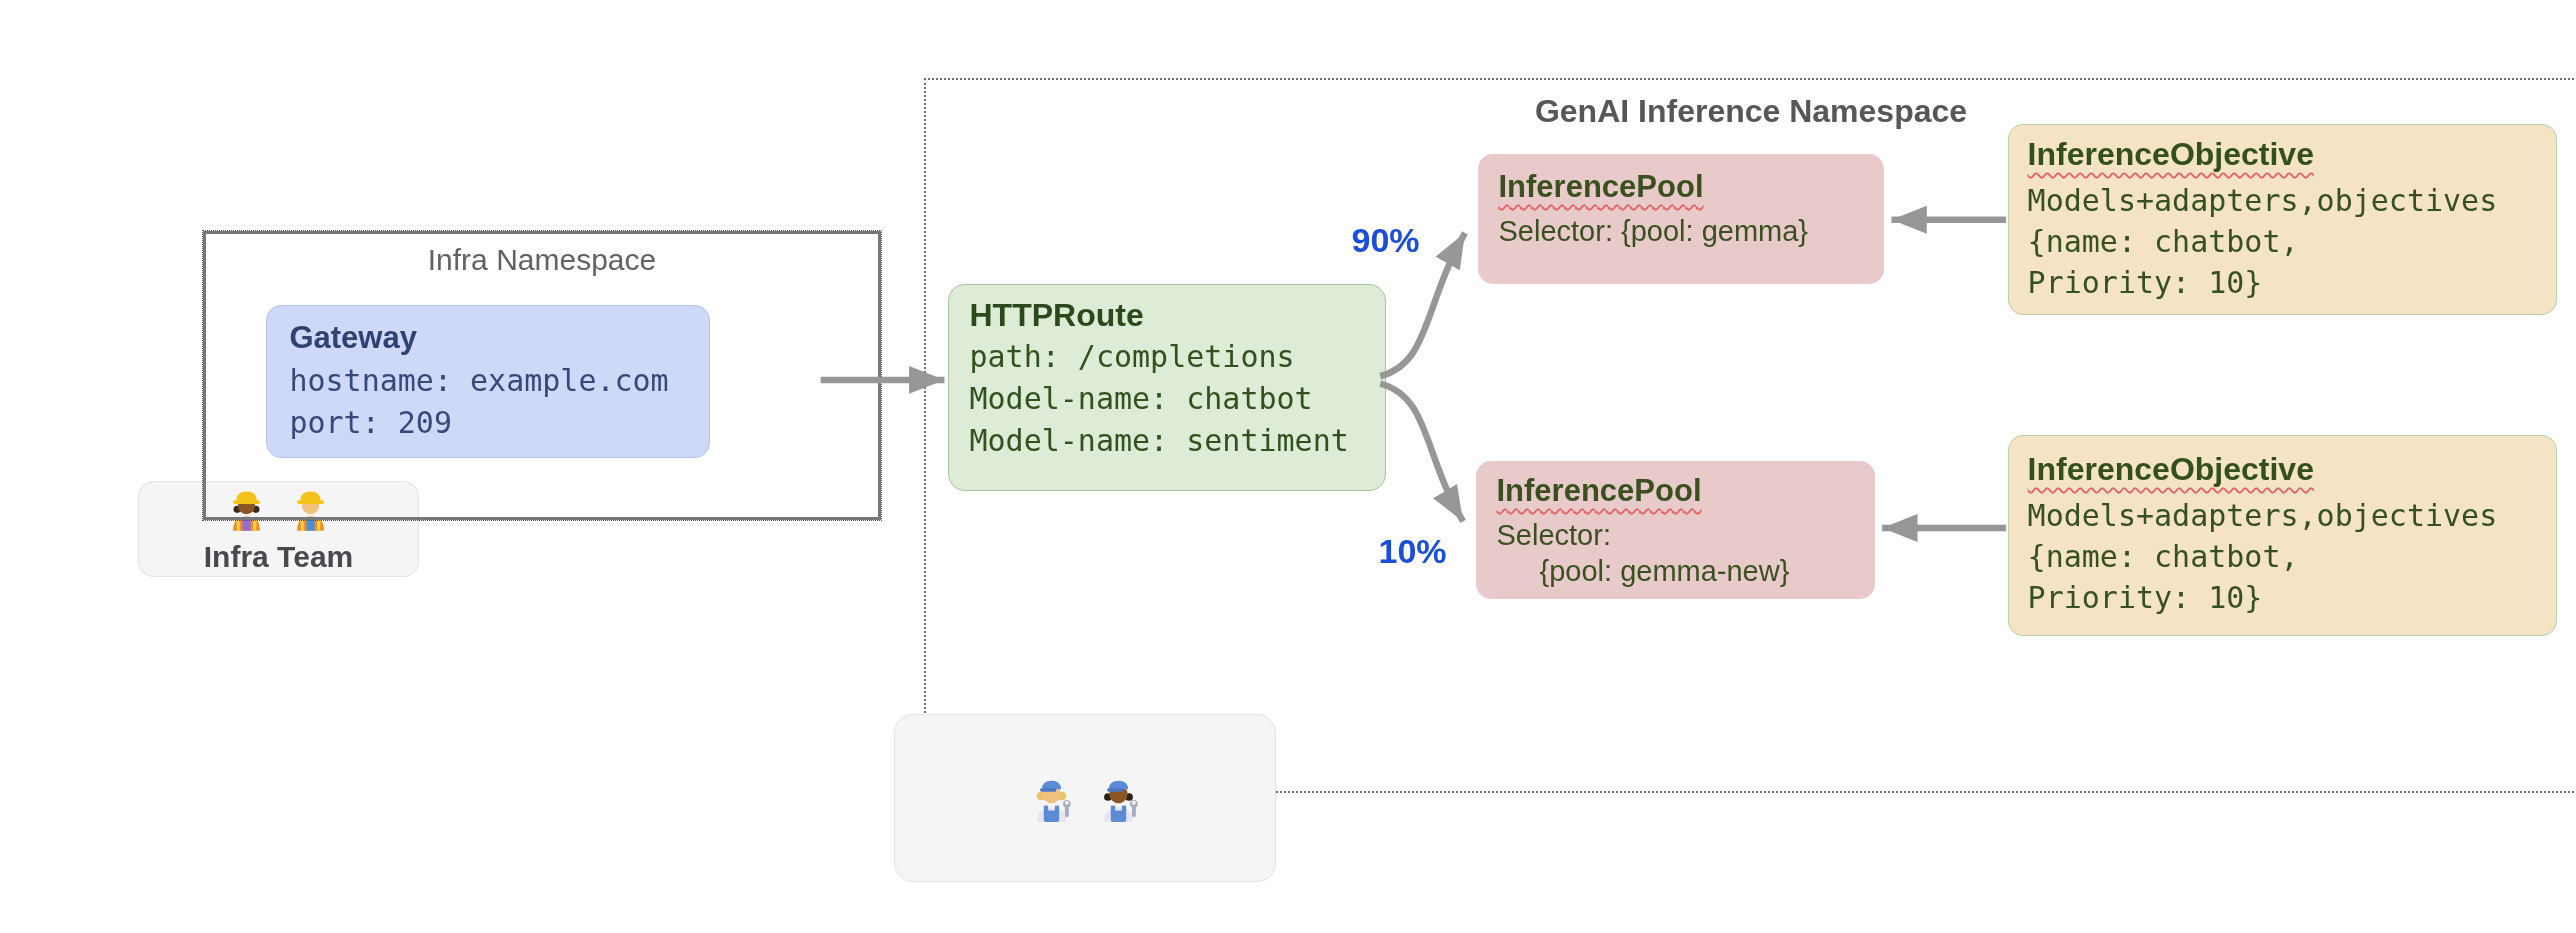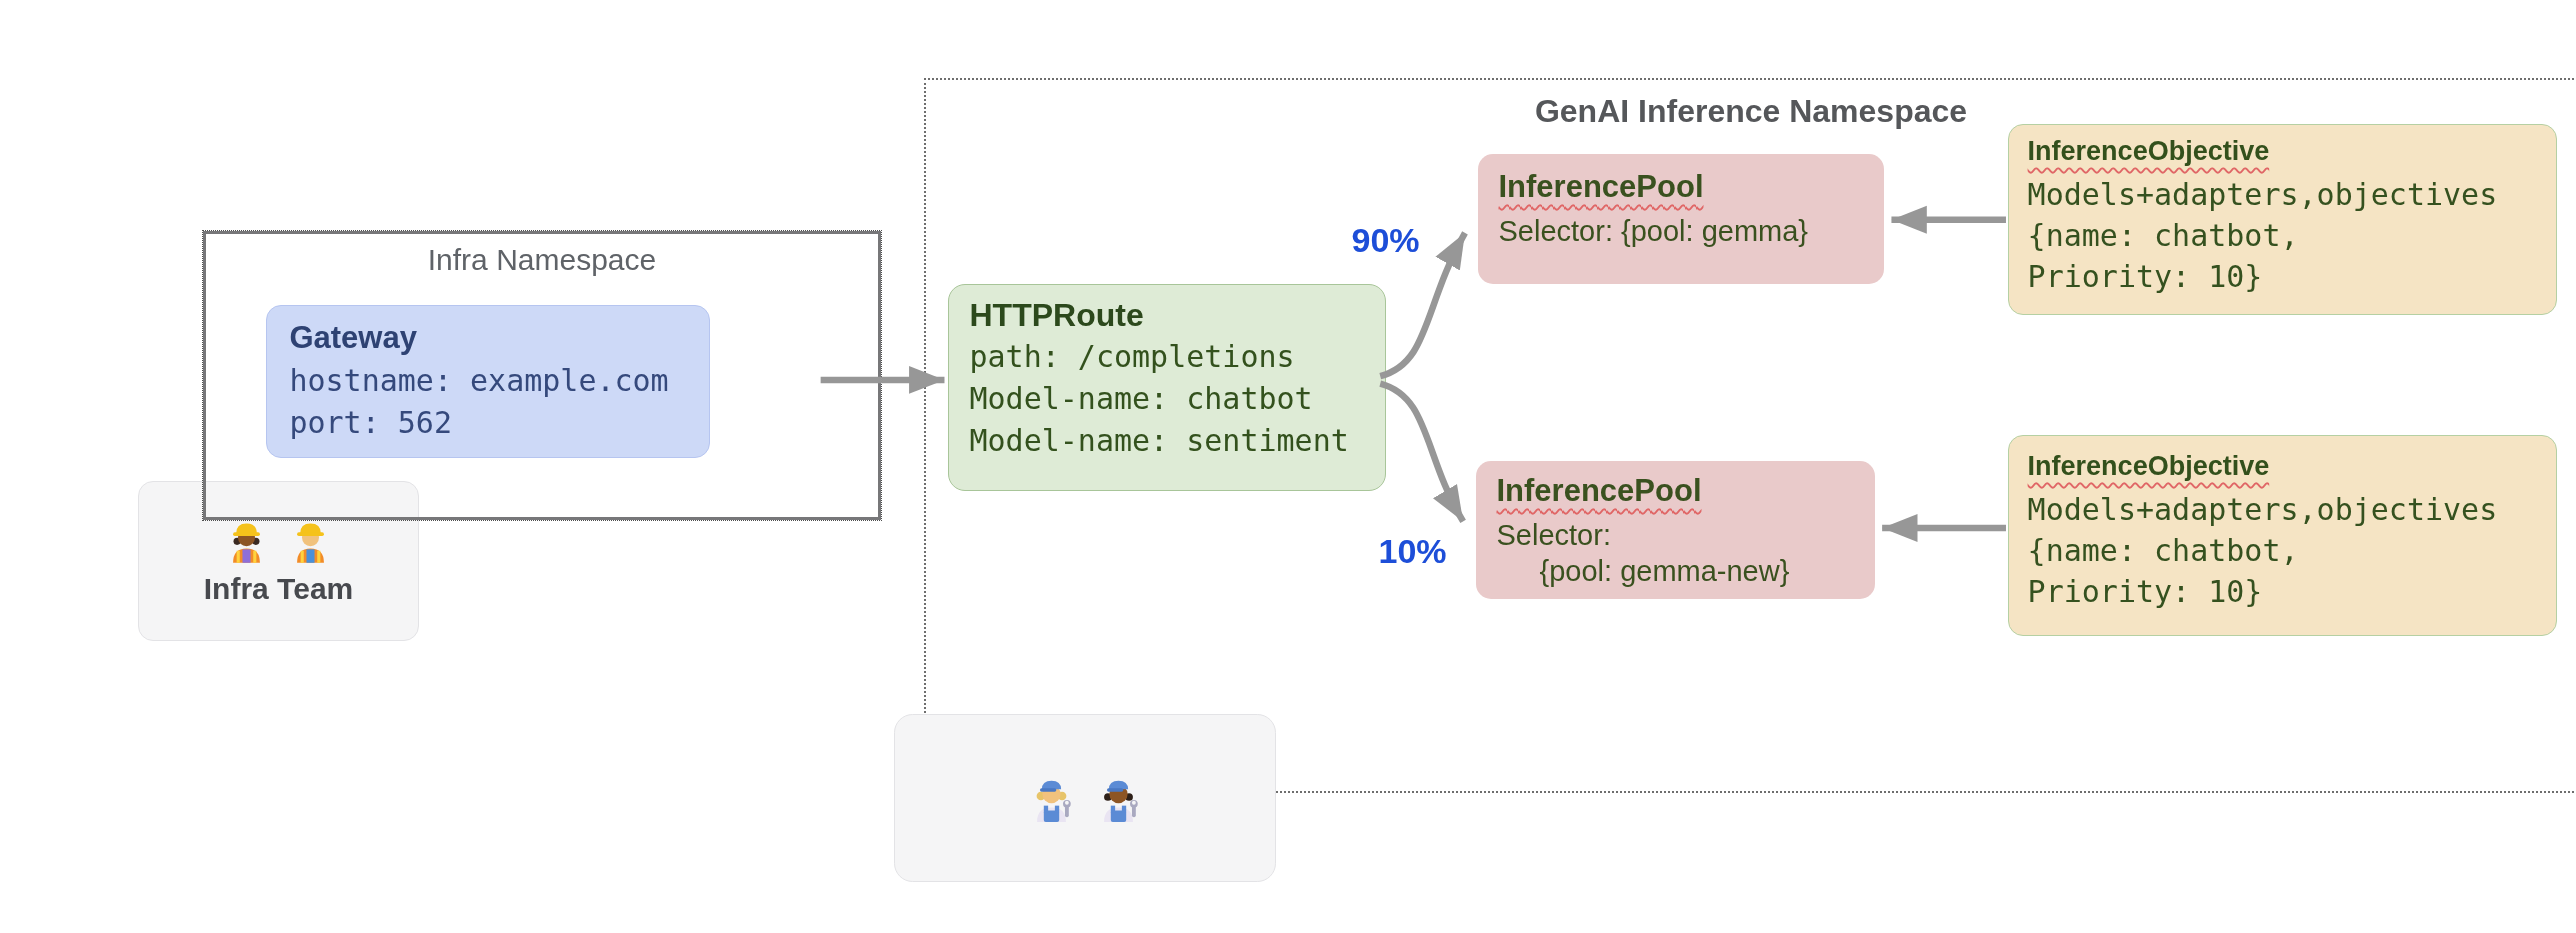--- a/index.html
+++ b/index.html
@@ -27,21 +27,21 @@
   }
   .gateway .box-title{font-size:31px;font-weight:bold;color:#2e4273;margin-bottom:3.7px;}
   .gateway .code-line{font-size:30px;color:#35497c;line-height:42px;}
 
   
   .team-box{
     position:absolute;box-sizing:border-box;background:#f5f5f6;border:1.9px solid #e3e3e6;
     border-radius:15px;display:flex;flex-direction:column;align-items:center;
     justify-content:center;z-index:2;
   }
-  .team-infra{left:110px;top:481px;width:281px;height:160px;}
+  .team-infra{left:110px;top:481px;width:281px;height:96px;}
   .team-genai{left:866px;top:714px;width:382px;height:168px;border-radius:18.6px;}
   .team-icons{display:flex;gap:20.5px;align-items:flex-end;}
   .team-label{font-weight:bold;color:#47494e;margin-top:5.6px;}
   .team-infra .team-label{font-size:30px;}
   .team-genai .team-label{font-size:29px;margin-top:9.3px;}
 
   
   .genai-ns{
     position:absolute;left:896px;top:78px;width:1654px;height:715px;box-sizing:border-box;
     border:2.8px dotted #6e6e6e;z-index:0;
@@ -69,21 +69,21 @@
   .pool .sans-line{font-size:29px;color:#3a511f;line-height:36px;}
   .pool .indent{padding-left:43px;}
 
   
   .objective{
     position:absolute;box-sizing:border-box;background:#f5e4c4;border:1.9px solid #b5d0a3;
     border-radius:15px;padding:11.2px 18.6px;z-index:1;
   }
   .objective-top{left:1980px;top:124px;width:549px;height:191px;}
   .objective-bottom{left:1980px;top:435px;width:549px;height:201px;padding-top:15px;}
-  .objective .box-title{font-size:27px;font-weight:bold;color:#33501c;margin-bottom:6.5px;}
+  .objective .box-title{font-size:32px;font-weight:bold;color:#33501c;margin-bottom:6.5px;}
   .objective .code-line{font-size:30px;color:#35511f;line-height:41px;}
 
   .squiggle{
     display:inline-block;
     text-decoration-line:underline;text-decoration-style:wavy;
     text-decoration-color:#e06666;text-decoration-thickness:1.9px;
     text-underline-offset:6.5px;
   }
 
   
@@ -106,21 +106,21 @@
     <div class="genai-ns-title">GenAI Inference Namespace</div>
   </div>
 
   <div class="infra-ns">
     <div class="infra-ns-title">Infra Namespace</div>
   </div>
 
   <div class="gateway">
     <div class="box-title">Gateway</div>
     <div class="code-line mono">hostname: example.com</div>
-    <div class="code-line mono">port: 562</div>
+    <div class="code-line mono">port: 209</div>
   </div>
 
   <div class="team-box team-infra">
     <div class="team-icons">
       <span>
         <svg width="43" height="47" viewBox="0 0 48 52">
           <path d="M9 52 Q9 36 24 36 Q39 36 39 52 Z" fill="#f28c28"></path>
           <rect x="19.5" y="37" width="9" height="15" fill="#8e6fd8"></rect>
           <rect x="13" y="38.5" width="3.5" height="13.5" fill="#ffd23e"></rect>
           <rect x="31.5" y="38.5" width="3.5" height="13.5" fill="#ffd23e"></rect>

